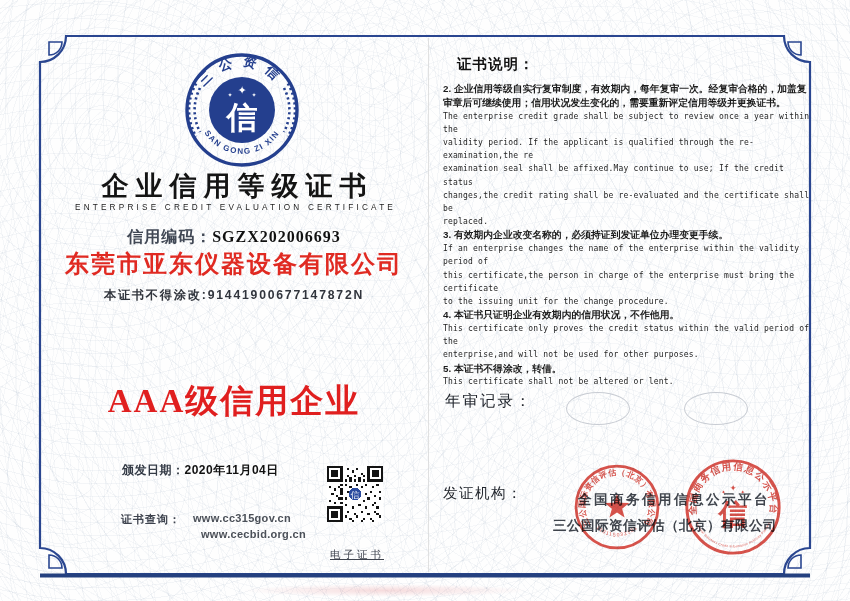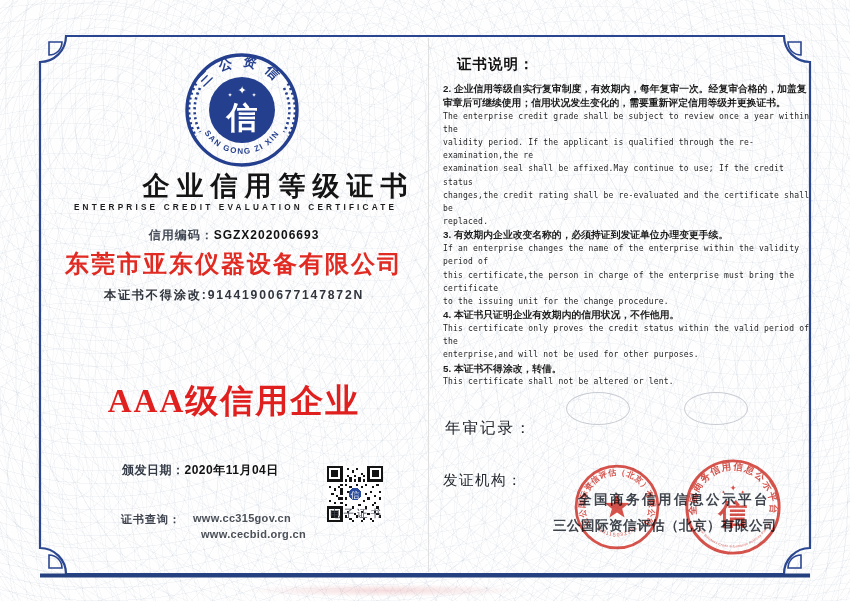--- a/index.html
+++ b/index.html
@@ -16,53 +16,53 @@
       repeating-radial-gradient(circle at 38% 62%, rgba(150,168,190,.07) 0 1px, transparent 1px 18px),
       repeating-radial-gradient(circle at 70% 85%, rgba(150,168,190,.08) 0 1px, transparent 1px 14px),
       repeating-radial-gradient(circle at 96% 60%, rgba(150,168,190,.08) 0 1px, transparent 1px 16px);
   }
   #fold{left:428px;top:38px;width:1px;height:534px;background:#d9d9d9;opacity:.8;}
   #frame-svg{left:0;top:0;}
   
   .centerband{left:40px;width:388px;text-align:center;}
   #logo-svg{left:182px;top:50px;}
   #title{top:168px;font-family:Liberation Sans, sans-serif;font-weight:bold;
-         font-size:27px;letter-spacing:7px;text-indent:7px;color:#141414;margin-left:41px;}
-  #subtitle{top:203px;font-size:8.2px;font-weight:bold;letter-spacing:3.2px;text-indent:3px;color:#1c1c1c;text-align:center;}
-  #credit-code{top:227px;font-size:12px;font-weight:bold;letter-spacing:1px;}
+         font-size:27px;letter-spacing:7px;text-indent:7px;color:#141414;}
+  #subtitle{top:203px;font-size:8.2px;font-weight:normal;letter-spacing:3.2px;text-indent:3px;color:#1c1c1c;text-align:center;}
+  #credit-code{top:227px;font-size:16px;font-weight:bold;letter-spacing:1px;font-family:Liberation Serif, serif;}
   #credit-code .lbl{color:#414855;}
   #credit-code .val{color:#111;}
   #company{top:248px;font-size:24px;font-weight:bold;letter-spacing:2px;color:#e02a22;}
   #unified{top:287px;font-size:12.2px;font-weight:bold;letter-spacing:1.8px;color:#30343c;}
   #statement{left:73px;top:311px;width:338px;font-size:13px;font-weight:bold;color:#222;
              line-height:22px;text-align:justify;text-indent:27px;}
   #rating{top:379px;font-family:"Liberation Serif","DejaVu Serif",serif;font-weight:bold;
           font-size:33px;letter-spacing:2px;color:#e01f1f;}
   .daterow{left:122px;font-size:12px;font-weight:bold;letter-spacing:.5px;white-space:nowrap;}
   .daterow .lbl{color:#333a45;}
   .daterow .val{color:#111;}
   #issue-date{top:462px;}
   #valid-until{top:484px;}
   #query-label{left:121px;top:512px;font-size:11px;font-weight:bold;color:#3e434e;letter-spacing:1px;}
   .query-url{font-size:11px;font-weight:600;color:#4b5058;letter-spacing:.3px;}
   #query-url-1{left:193px;top:512px;}
   #query-url-2{left:201px;top:528px;}
   #qr-svg{left:327px;top:466px;}
-  #qr-caption{left:330px;top:507px;font-size:10.5px;letter-spacing:3px;color:#3e434e;}
+  #qr-caption{left:330px;top:548px;font-size:10.5px;letter-spacing:3px;color:#3e434e;text-decoration:underline;}
   
   #heading{left:445px;top:55px;font-size:14.5px;font-weight:bold;letter-spacing:1px;color:#111;margin-left:12px;}
   #items{left:443px;top:82px;width:372px;}
   .cn{font-size:9.8px;font-weight:bold;color:#1c1c1c;line-height:13.8px;}
   .en{font-size:8px;font-family:"DejaVu Sans Mono","Liberation Mono",monospace;color:#242424;
       line-height:13.2px;white-space:pre-line;letter-spacing:.2px;}
-  #annual-review{left:445px;top:418px;font-size:15.5px;letter-spacing:2px;color:#23272e;font-weight:500;}
+  #annual-review{left:445px;top:391px;font-size:15.5px;letter-spacing:2px;color:#23272e;font-weight:500;}
   .oval{top:392px;width:62px;height:31px;border:1px solid #c8ccd3;border-radius:50%;}
   #oval-1{left:566px;}
   #oval-2{left:684px;}
-  #issuer-label{left:443px;top:471px;font-size:14.5px;letter-spacing:1.5px;color:#23272e;font-weight:500;}
+  #issuer-label{left:443px;top:484px;font-size:14.5px;letter-spacing:1.5px;color:#23272e;font-weight:500;}
   #issuer-line-1{left:578px;top:491px;font-size:13.5px;font-weight:bold;letter-spacing:2.5px;color:#3f444c;white-space:nowrap;}
   #issuer-line-2{left:553px;top:517px;font-size:13.5px;font-weight:bold;letter-spacing:.5px;color:#3f444c;white-space:nowrap;}
   .seal{opacity:.85;mix-blend-mode:multiply;}
   #seal-left-svg{left:571px;top:461px;}
   #seal-right-svg{left:683px;top:457px;}
   #smudge{left:240px;top:584px;width:290px;height:13px;border-radius:50%;
           background:radial-gradient(ellipse at center, rgba(214,80,86,.20), rgba(214,80,86,0) 70%);}
 </style>
 </head>
 <body>

